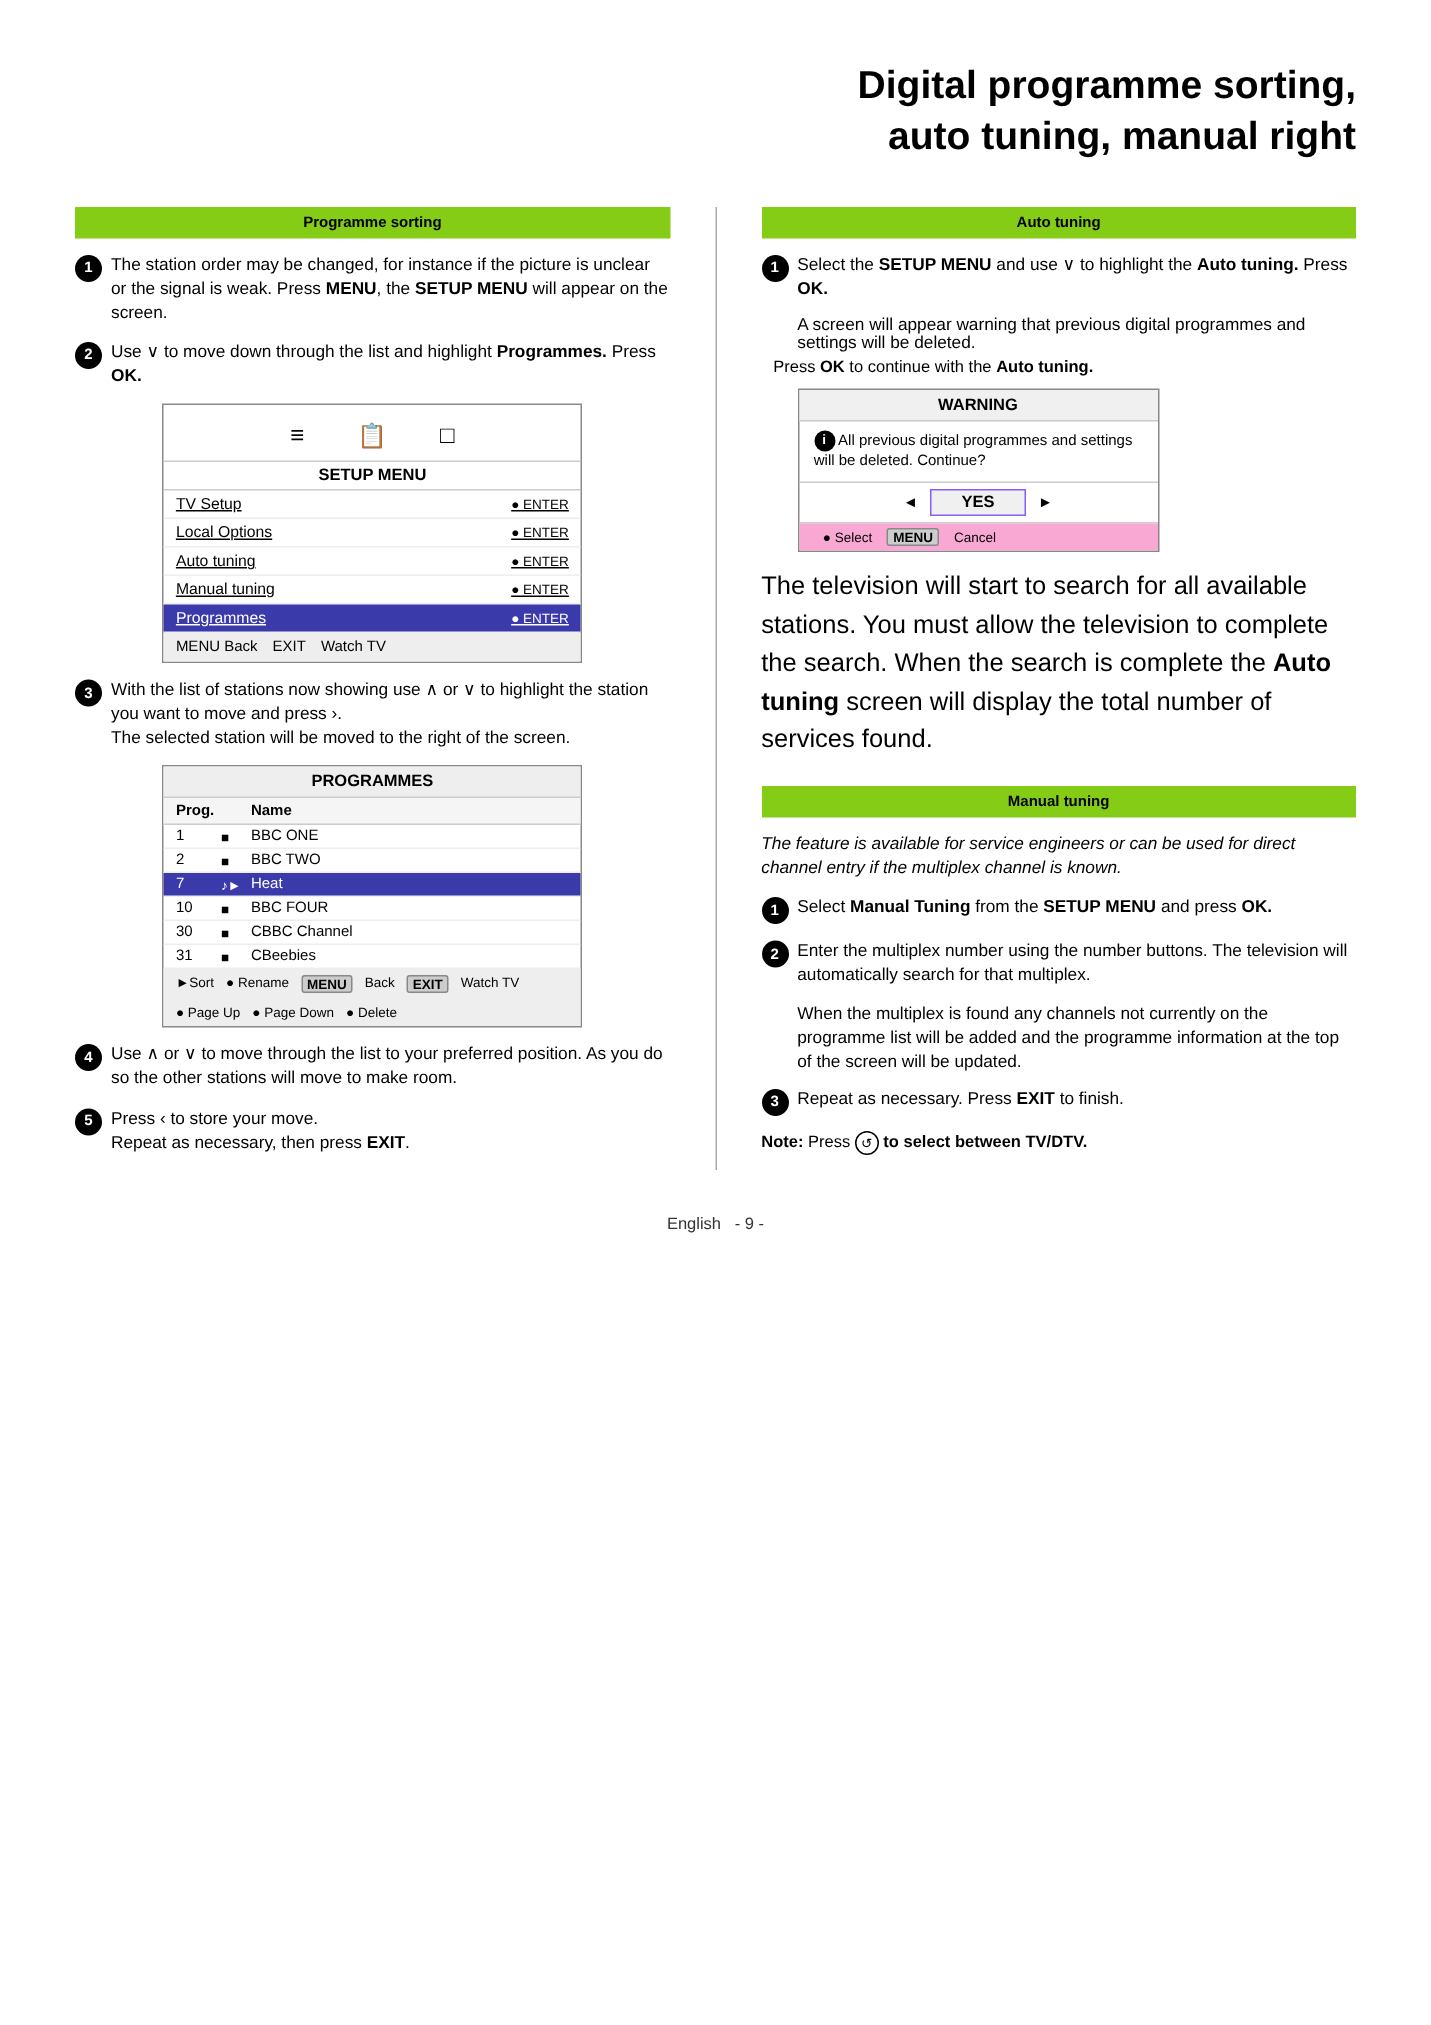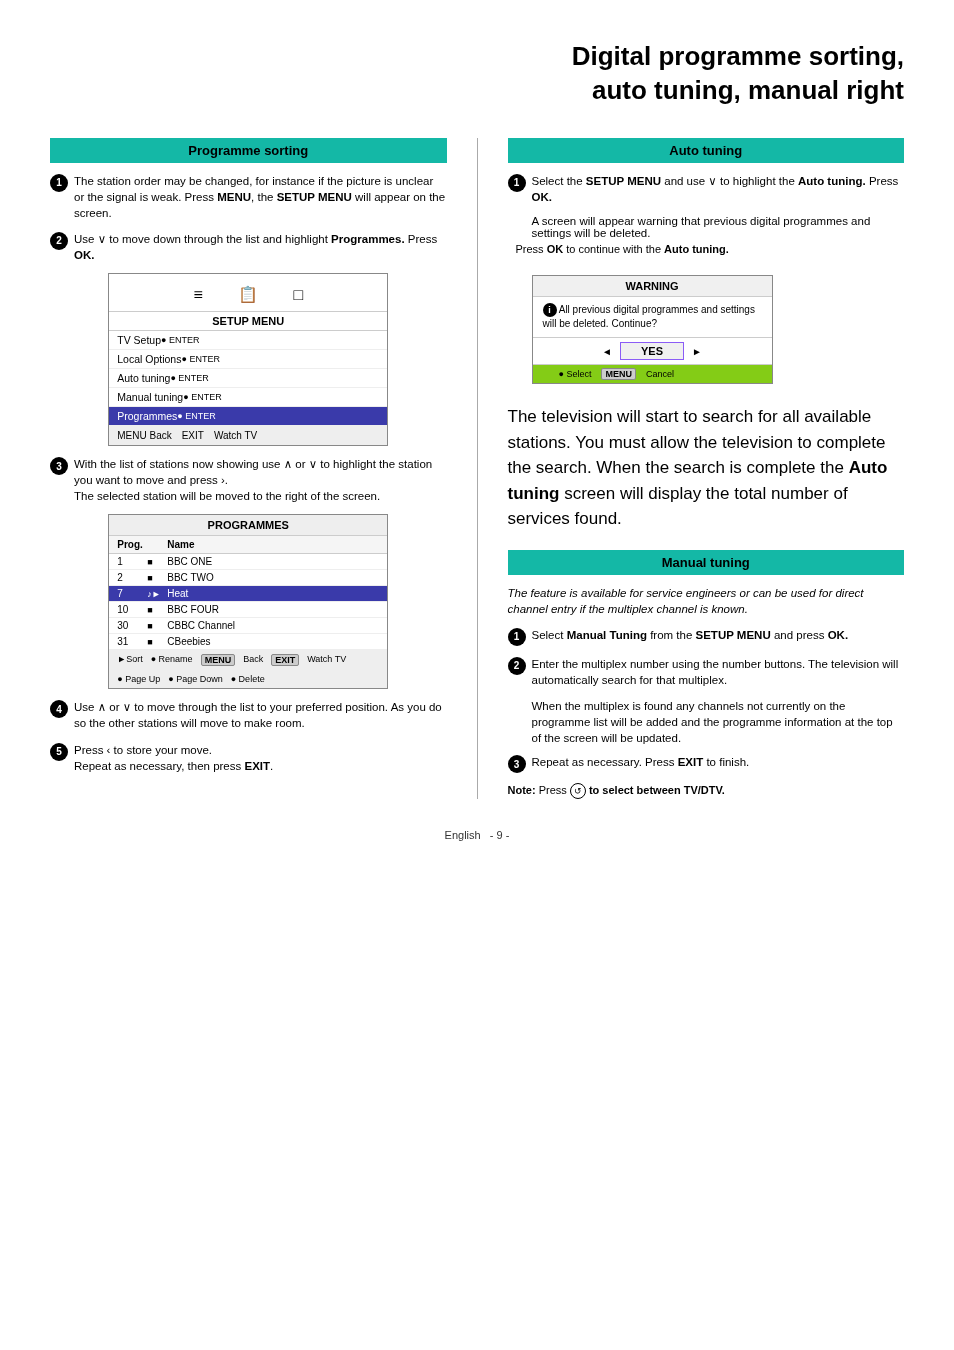--- a/index.html
+++ b/index.html
@@ -30,25 +30,25 @@
     }
 
     .col-left {
       flex: 1;
     }
     .col-right {
       flex: 1;
     }
 
     .section-header {
-      background: #14b8a6;
+      background: #84cc16;
       text-align: center;
       font-weight: bold;
       padding: 5px 10px;
-      font-size: 13px;
+      font-size: 10px;
       margin-bottom: 10px;
     }
 
     .step {
       display: flex;
       align-items: flex-start;
       margin-bottom: 10px;
       gap: 6px;
     }
 
@@ -101,24 +101,26 @@
     .setup-menu-title {
       text-align: center;
       font-weight: bold;
       font-size: 11px;
       padding: 3px;
       border-bottom: 1px solid #ccc;
     }
 
     .setup-menu-row {
       display: flex;
+      justify-content: space-between;
       align-items: center;
       padding: 3px 8px;
       border-bottom: 1px solid #eee;
       font-size: 10.5px;
+      text-decoration: underline;
     }
 
     .setup-menu-row.highlighted {
       background: #3a3aaa;
       color: #fff;
     }
 
     .setup-menu-row .dot-enter {
       font-size: 9px;
       color: inherit;
@@ -189,21 +191,21 @@
       gap: 8px;
       padding: 4px 8px;
       font-size: 9px;
       background: #eee;
       flex-wrap: wrap;
     }
 
     
     .warning-box {
       border: 1px solid #888;
-      margin: 20px auto;
+      margin: 8px auto;
       width: 241px;
       font-size: 10.5px;
     }
 
     .warning-title {
       text-align: center;
       font-weight: bold;
       font-size: 11px;
       padding: 4px;
       border-bottom: 1px solid #ccc;
@@ -234,23 +236,23 @@
       font-weight: bold;
     }
 
     .arrow-left, .arrow-right {
       font-size: 10px;
     }
 
     .warning-footer {
       display: flex;
       gap: 10px;
-      padding: 3px 26px;
+      padding: 3px 16px;
       font-size: 9px;
-      background: #84cc16;
+      background: #f9a8d4;
       align-items: center;
     }
 
     .menu-kbd {
       background: #ccc;
       border: 1px solid #888;
       border-radius: 2px;
       padding: 0 3px;
       font-size: 9px;
       font-weight: bold;

